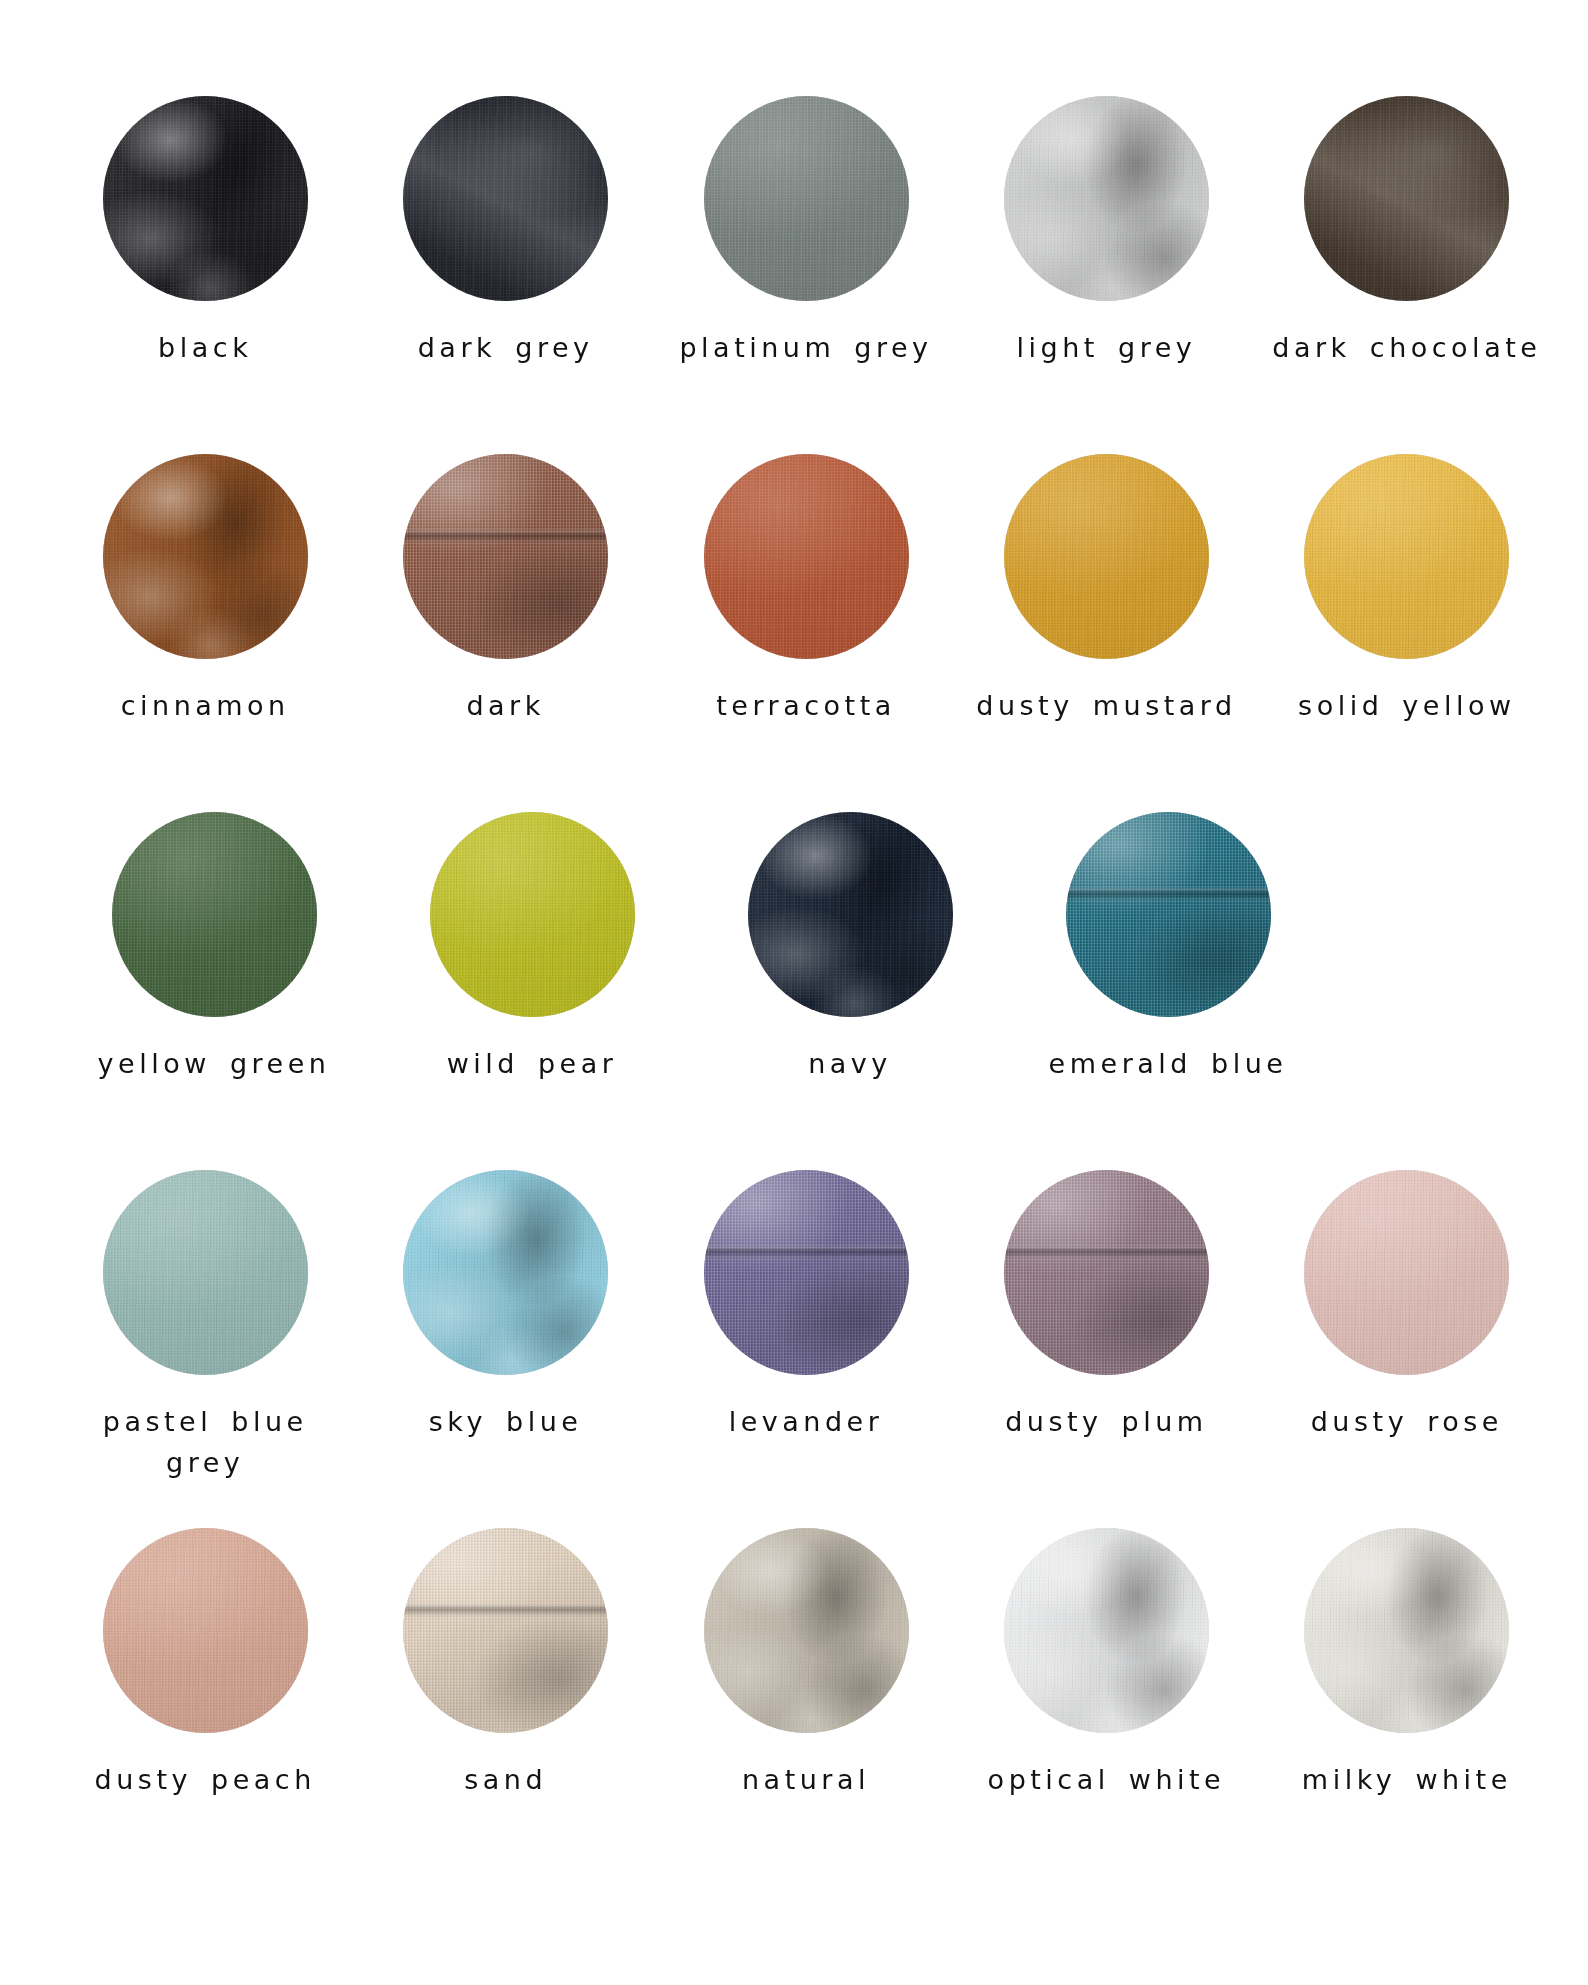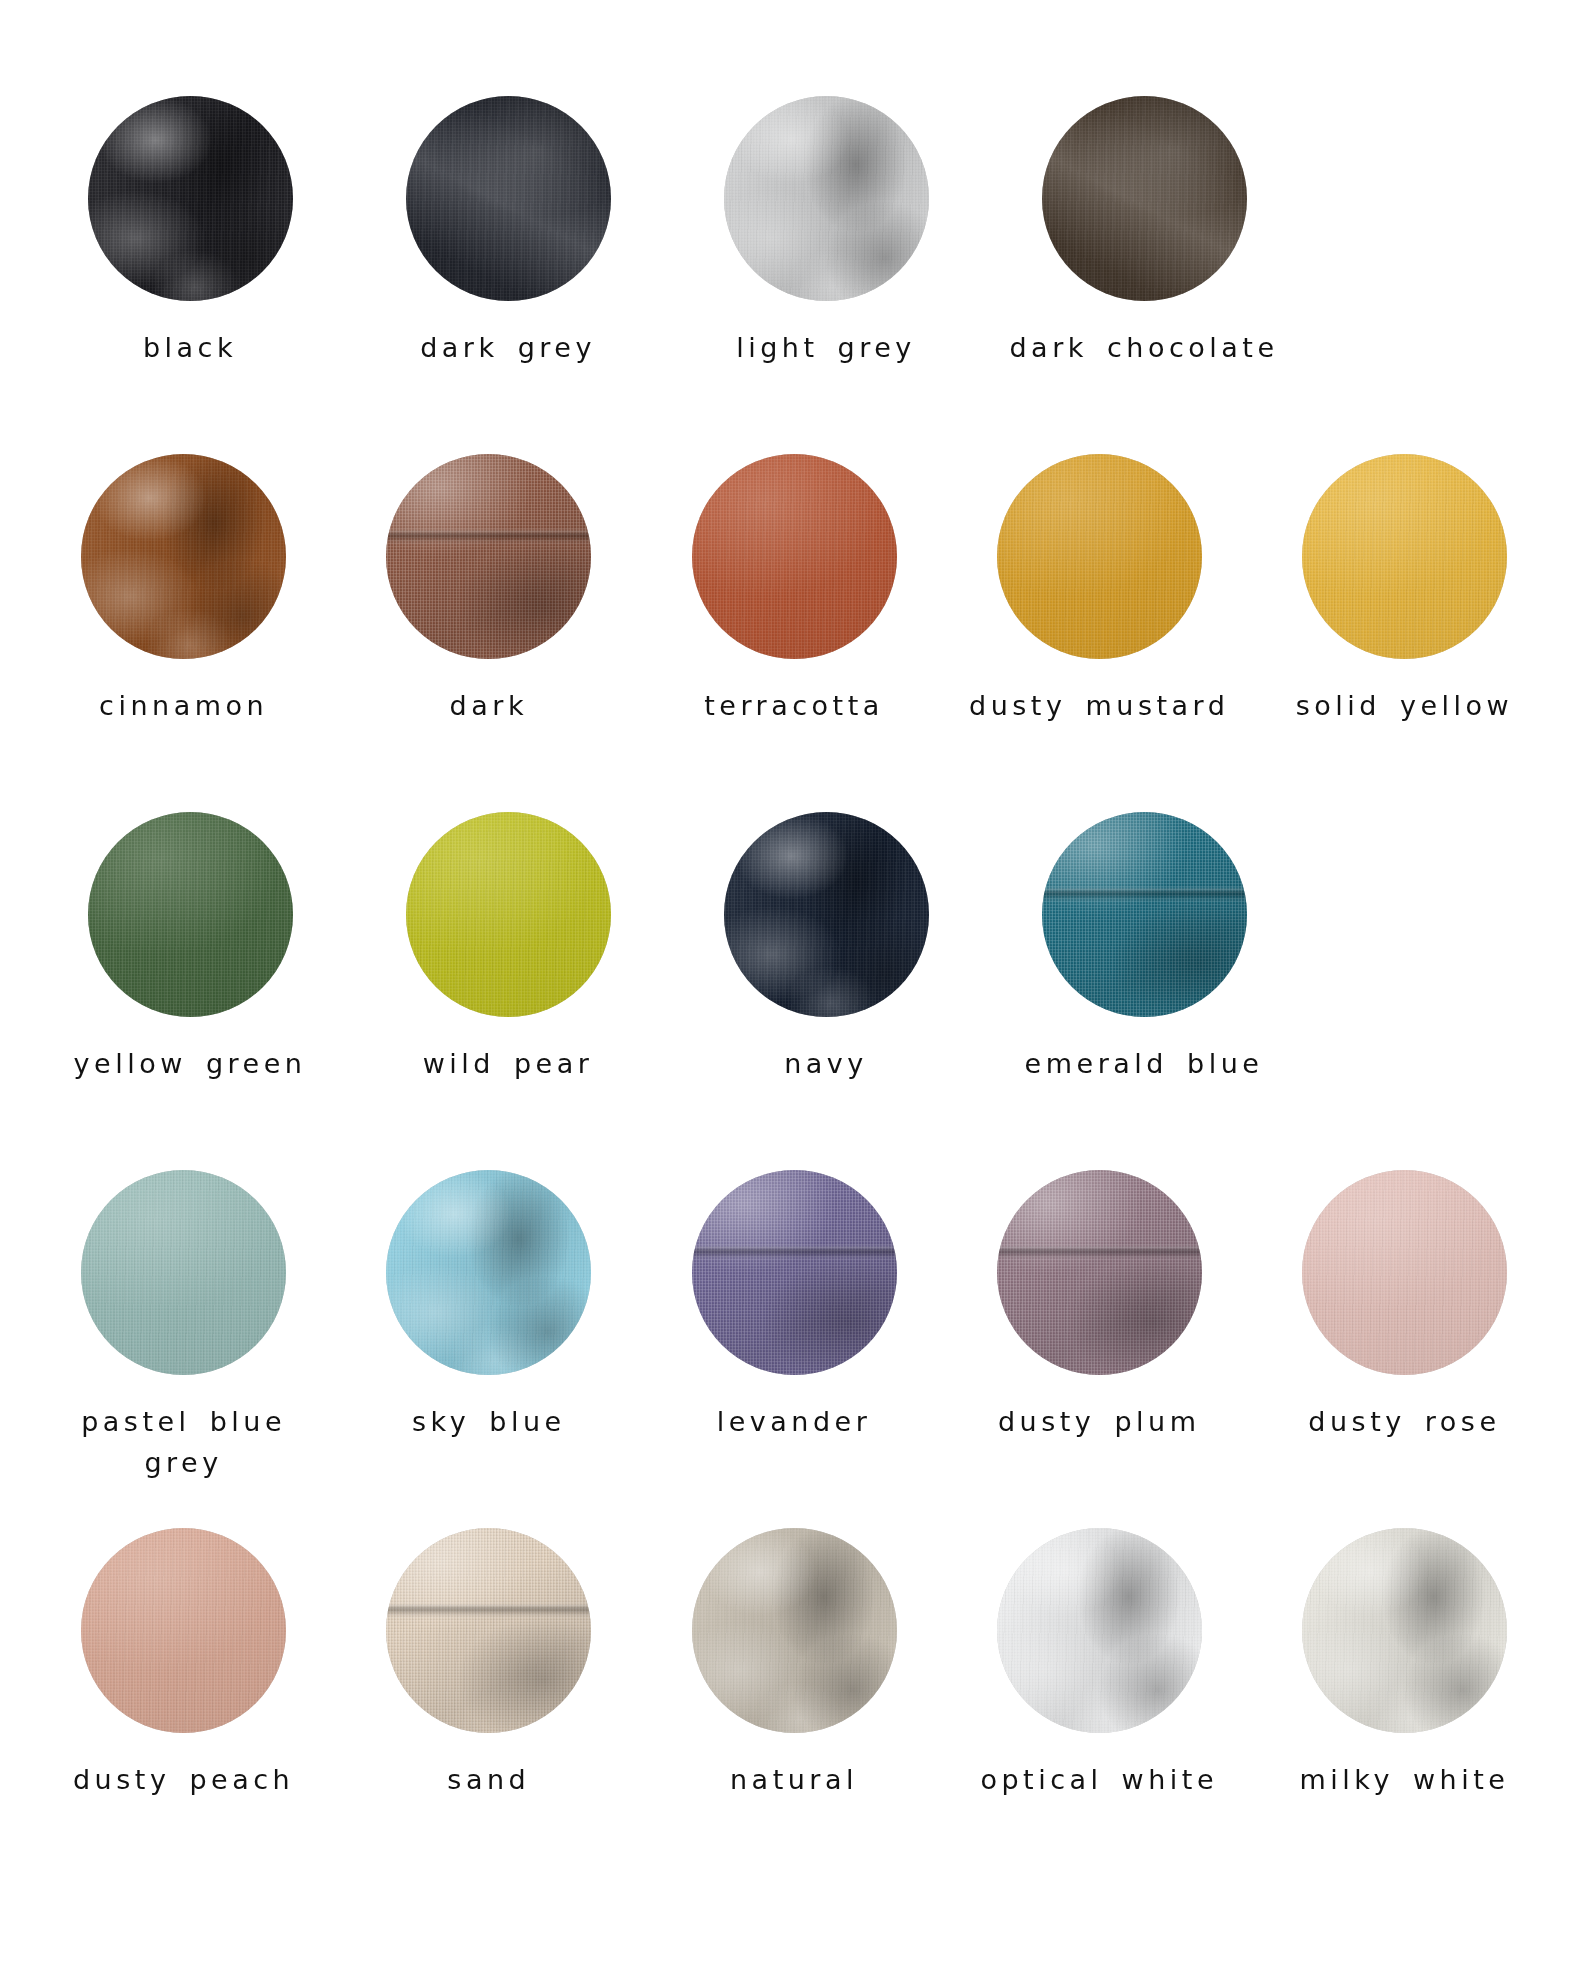--- a/index.html
+++ b/index.html
@@ -12,21 +12,21 @@
     width: 1588px;
     height: 1985px;
     font-family: "DejaVu Sans", sans-serif;
     overflow: hidden;
   }
 
   .chart {
     width: 1588px;
     height: 1985px;
     box-sizing: border-box;
-    padding: 96px 40px 40px 40px;
+    padding: 96px 40px 40px 64px;
     display: flex;
     flex-direction: column;
     background: #ffffff;
   }
 
   .swatch-row {
     display: flex;
     flex-direction: row;
     justify-content: flex-start;
     align-items: flex-start;
@@ -177,20 +177,32 @@
         <div class="base" style="background: rgb(35, 38, 46);"></div>
         <div class="slub"></div>
         <div class="weave"></div>
         <div class="drape"></div>
 
       </div>
     </div>
     <div class="label">dark grey</div>
   </div>
 
+  <div class="swatch-cell">
+    <div class="disc-wrap">
+      <div class="disc flat">
+        <div class="base" style="background: rgb(119, 129, 124);"></div>
+        <div class="slub"></div>
+        <div class="weave"></div>
+        <div class="drape"></div>
+
+      </div>
+    </div>
+    <div class="label">platinum grey</div>
+  </div>
 
   <div class="swatch-cell">
     <div class="disc-wrap">
       <div class="disc crumple">
         <div class="base" style="background: rgb(217, 218, 219);"></div>
         <div class="slub"></div>
         <div class="weave"></div>
         <div class="drape"></div>
 
       </div>

